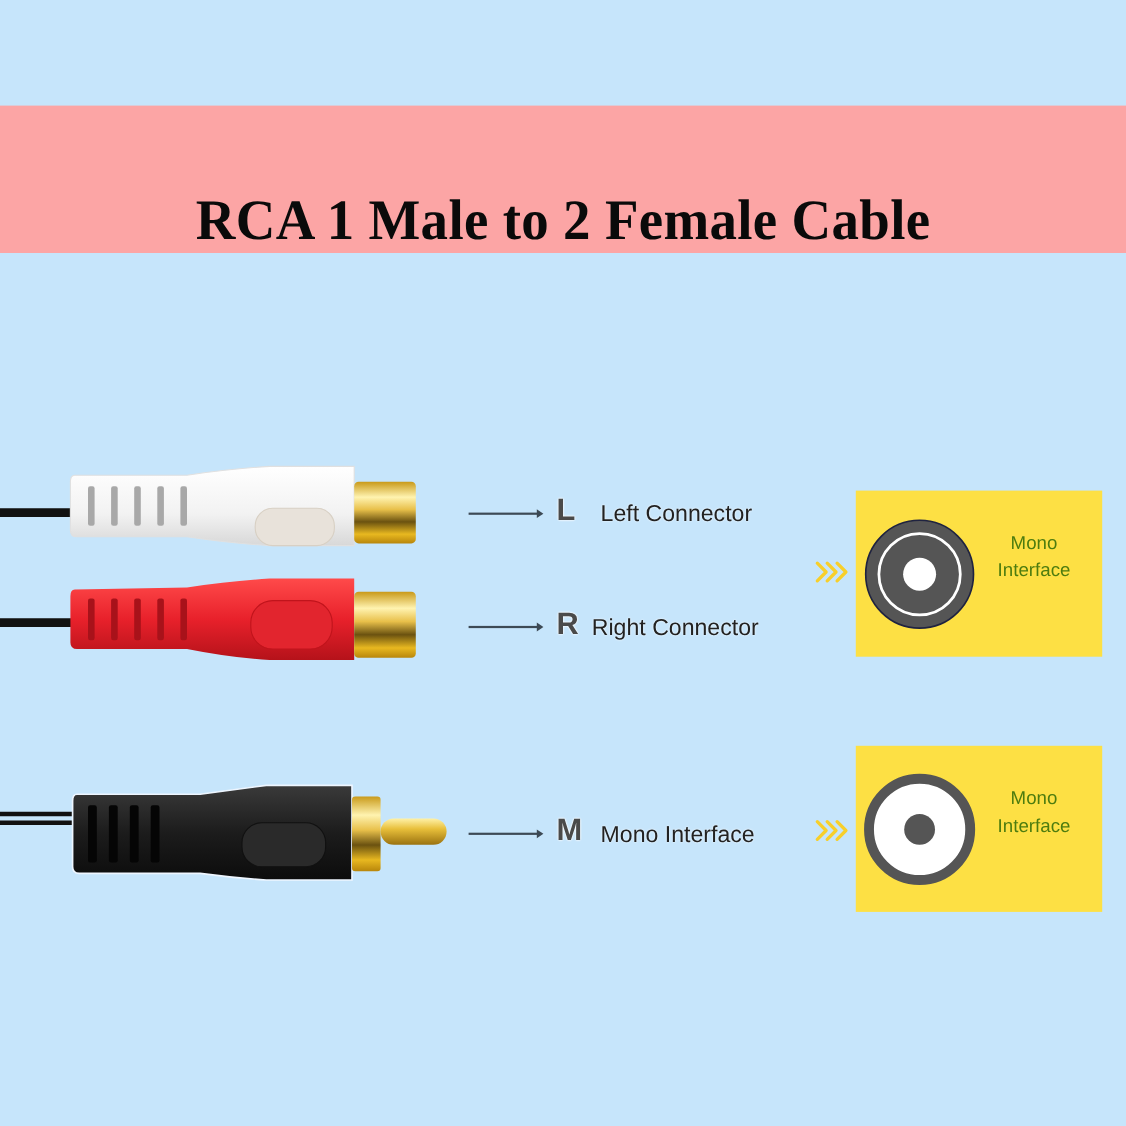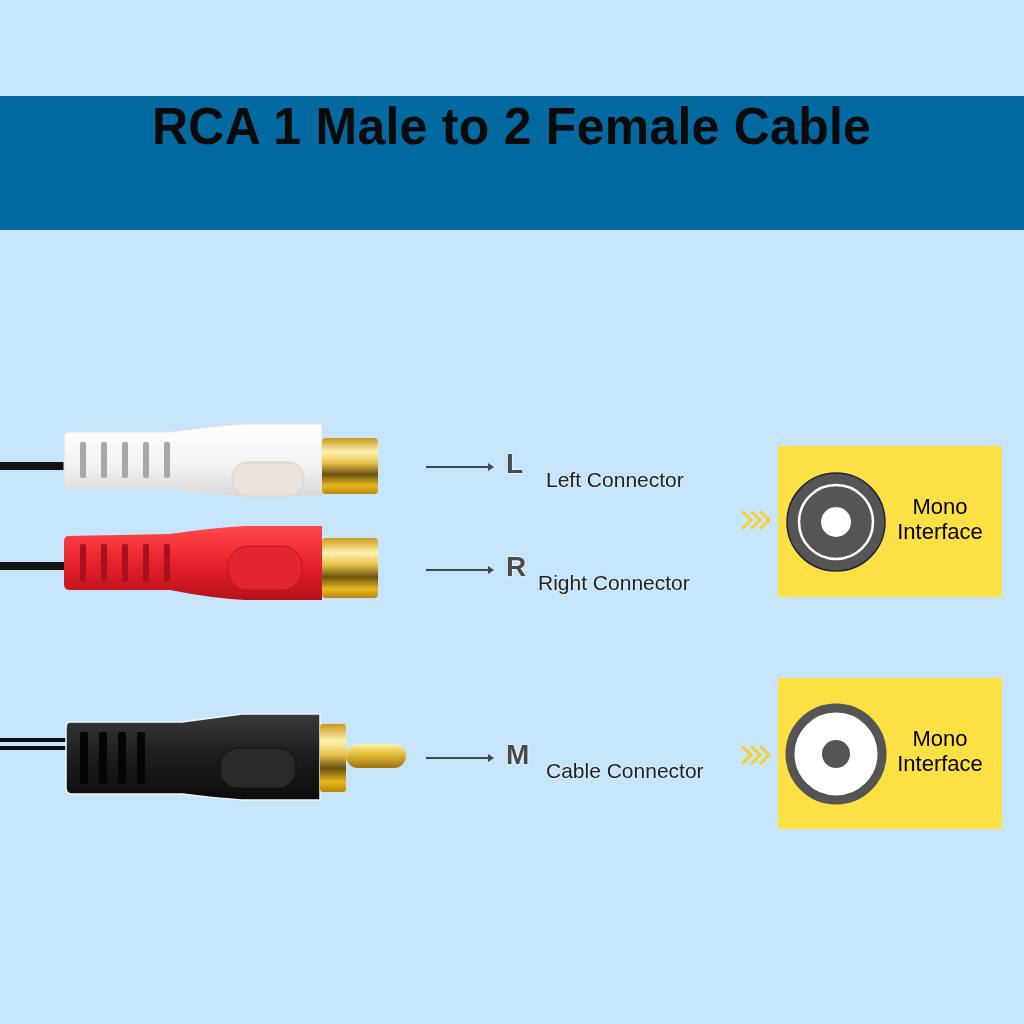--- a/index.html
+++ b/index.html
@@ -3,22 +3,22 @@
   <meta charset="utf-8">
   <style>
     html, body { margin:0; padding:0; }
     body {
       width:1024px; height:1024px; position:relative; overflow:hidden;
       background:#c6e5fb;
       font-family:"Liberation Sans", sans-serif;
     }
     .banner {
       position:absolute; left:0; top:96px; width:1024px; height:134px;
-      background:#0369a1;
-      display:flex; align-items:flex-start; justify-content:center;
+      background:#fca5a5;
+      display:flex; align-items:flex-end; justify-content:center;font-family:Liberation Serif, serif;
     }
     .banner h1 {
       margin:0; font-size:52px; font-weight:bold; color:#0a0a0a;
       letter-spacing:0.3px; transform:scaleX(0.96);
     }
     .cable { position:absolute; left:0; height:8px; background:#111; border-radius:0 3px 3px 0; }
     .cable.double { height:4px; box-shadow:0 8px 0 #111; }
     svg.conn { position:absolute; overflow:visible; }
     .arrow {
       position:absolute; height:2px; background:#3d4a55;
@@ -27,29 +27,28 @@
       content:""; position:absolute; right:-2px; top:-3px;
       border-left:6px solid #3d4a55; border-top:4px solid transparent; border-bottom:4px solid transparent;
     }
     .letter {
       position:absolute; font-weight:bold; font-size:28px; color:#4a4a4a;
       text-shadow:0 0 2px #fff, 0 0 2px #fff;
     }
     .label {
       position:absolute; font-size:21px; color:#222;
       text-shadow:0 0 2px #fff;
-      margin-top:12px;
     }
     .chev { position:absolute; }
     .ibox {
       position:absolute; width:224px; height:151px; background:#fde044;
     }
     .ibox .txt {
-      position:absolute; left:116px; top:48px; width:92px; text-align:center;
-      color:#000000; font-size:22px; line-height:25px;
+      position:absolute; left:116px; top:35px; width:92px; text-align:center;
+      color:#4d7c0f; font-size:17px; line-height:25px;
     }
     .ibox svg { position:absolute; left:6px; top:24px; }
   </style>
 </head>
 <body>
 
 <div class="banner">
   <h1>RCA 1 Male to 2 Female Cable</h1>
 </div>
 
@@ -133,21 +132,21 @@
 <div class="arrow" style="left:426px;top:466px;width:66px;"></div>
 <div class="letter" style="left:506px;top:448px;">L</div>
 <div class="label" style="left:546px;top:456px;">Left Connector</div>
 
 <div class="arrow" style="left:426px;top:569px;width:66px;"></div>
 <div class="letter" style="left:506px;top:551px;">R</div>
 <div class="label" style="left:538px;top:559px;">Right Connector</div>
 
 <div class="arrow" style="left:426px;top:757px;width:66px;"></div>
 <div class="letter" style="left:506px;top:739px;">M</div>
-<div class="label" style="left:546px;top:747px;">Cable Connector</div>
+<div class="label" style="left:546px;top:747px;">Mono Interface</div>
 
 <svg class="chev" style="left:740px;top:508px;" width="34" height="24" viewBox="0 0 34 24">
   <g fill="none" stroke="#f7cf2b" stroke-width="3" stroke-linecap="round" stroke-linejoin="round">
     <path d="M3,4 L11,12 L3,20"></path>
       <path d="M12,4 L20,12 L12,20"></path>
       <path d="M21,4 L29,12 L21,20"></path>
   </g>
 </svg>
 <svg class="chev" style="left:740px;top:743px;" width="34" height="24" viewBox="0 0 34 24">
   <g fill="none" stroke="#f7cf2b" stroke-width="3" stroke-linecap="round" stroke-linejoin="round">

